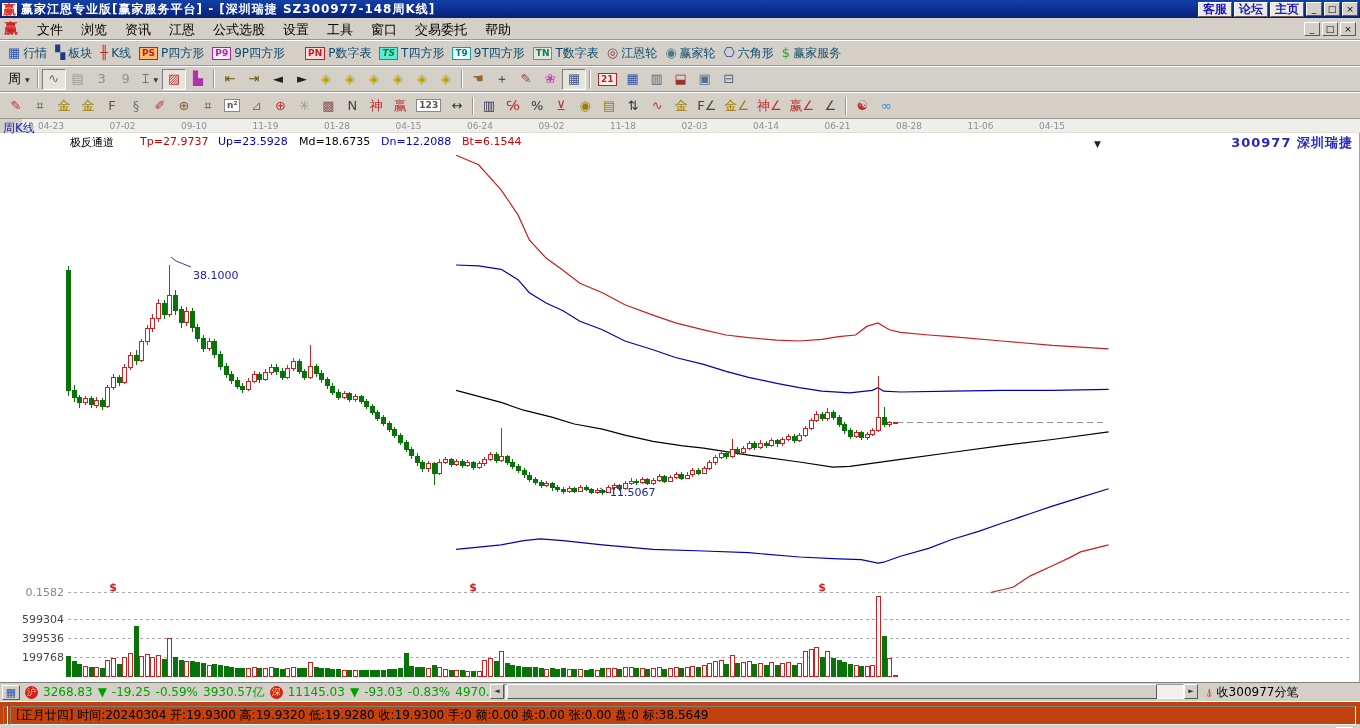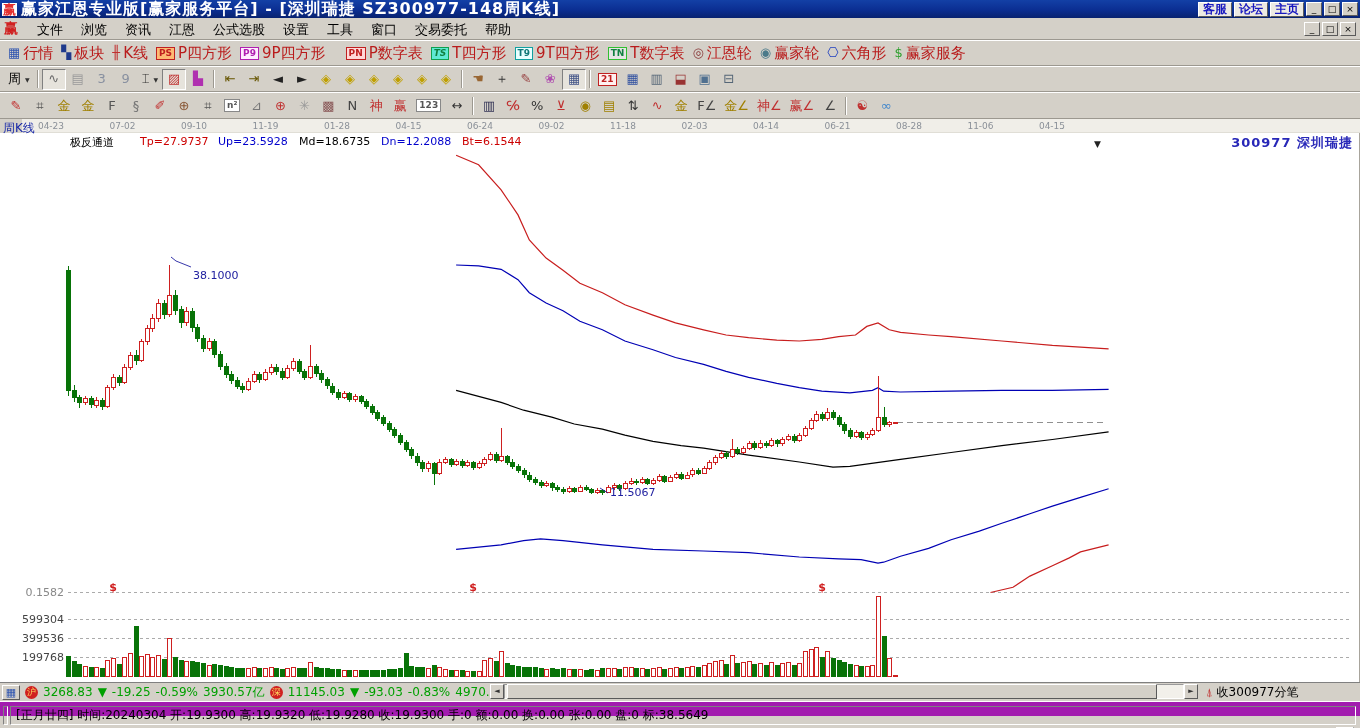--- a/index.html
+++ b/index.html
@@ -4,21 +4,21 @@
 <style>
   * { margin:0; padding:0; box-sizing:border-box; }
   html,body { width:1360px; height:728px; overflow:hidden; }
   body { font-family:"DejaVu Sans","Liberation Sans",sans-serif; background:#D4D0C8; position:relative; }
   .abs { position:absolute; }
 
   
   #titlebar { left:0; top:0; width:1360px; height:18px; background:linear-gradient(180deg,#1340A6 0%,#0B2E92 55%,#082270 100%);
               display:flex; align-items:center; padding:0 2px; }
   #app-logo { color:#E53030; font-weight:bold; font-size:13px; background:#FFF; line-height:13px; padding:0 1px; margin-right:4px; }
-  #title-text { color:#FFFFFF; font-size:16px; font-weight:bold; letter-spacing:1px; white-space:nowrap; }
+  #title-text { color:#FFFFFF; font-size:12px; font-weight:bold; letter-spacing:1px; white-space:nowrap; }
   #title-right { margin-left:auto; display:flex; align-items:center; gap:2px; }
   .tb-link { height:15px; line-height:13px; padding:0 4px; font-size:12px; font-weight:bold; color:#1818C0;
              background:#ECEAE3; border:1px solid; border-color:#FFF #5A5A5A #5A5A5A #FFF; cursor:pointer; }
   .win-btn { width:16px; height:14px; font-size:9px; line-height:12px; text-align:center; color:#000;
              background:#D4D0C8; border:1px solid; border-color:#FFF #5A5A5A #5A5A5A #FFF; cursor:pointer; }
 
   
   #menubar { left:0; top:18px; width:1360px; height:22px; background:#D4D0C8; display:flex; align-items:center;
              padding-left:4px; border-bottom:1px solid #9C9890; }
   #menu-logo { color:#D02020; font-weight:bold; font-size:14px; margin-right:10px; }
@@ -28,21 +28,21 @@
   
   .toolbar { left:0; width:1360px; background:#D4D0C8; display:flex; align-items:center; padding-left:4px;
              border-top:1px solid #FFF; border-bottom:1px solid #9C9890; }
   #tb1 { top:40px; height:26px; }
   #tb2 { top:66px; height:26px; }
   #tb3 { top:92px; height:27px; }
   .tbtn { display:inline-flex; align-items:center; justify-content:center; gap:3px; min-width:24px; height:21px;
           padding:0 3px; cursor:pointer; border:1px solid transparent; }
   .tbtn.pressed { border-color:#808080 #FFF #FFF #808080; background:#E6E3DC; }
   .glyph { font-size:13px; line-height:14px; }
-  .tlabel { font-size:15px; color:#b91c1c; white-space:nowrap; }
+  .tlabel { font-size:12px; color:#0c4a6e; white-space:nowrap; }
   .badge { font-size:9px; font-weight:bold; line-height:11px; padding:0 2px; border:1px solid #888; background:#FFF; }
   .dd { font-size:6px; color:#333; margin-left:1px; }
   .tsep { width:2px; height:18px; margin:0 3px; border-left:1px solid #9C9890; border-right:1px solid #FFF; }
 
   
   #datestrip { left:0; top:119px; width:1360px; height:14px; background:#F0EEE8; border-bottom:1px solid #E0DED6; }
   #datestrip-corner { left:0; top:119px; width:22px; height:14px; background:#D4D0C8; }
   .dlabel { position:absolute; top:2px; font-size:9px; color:#8A9098; transform:translateX(-50%); white-space:nowrap; }
   #pane-label { left:3px; top:120px; font-size:12px; color:#1828A8; z-index:5; }
 
@@ -67,21 +67,21 @@
   .sc-btn { position:absolute; top:0; width:14px; height:15px; background:#D4D0C8; border:1px solid;
             border-color:#FFF #5A5A5A #5A5A5A #FFF; font-size:7px; color:#333; text-align:center; line-height:13px; cursor:pointer; }
   #sc-track { position:absolute; left:14px; top:0; width:680px; height:15px; background:#F2F0EA;
               border:1px solid; border-color:#9A9A9A #FFF #FFF #9A9A9A; }
   #sc-thumb { position:absolute; left:17px; top:0; width:650px; height:15px; background:#D4D0C8;
               border:1px solid; border-color:#FFF #5A5A5A #5A5A5A #FFF; cursor:grab; }
   #feed { position:absolute; left:1206px; top:684px; display:flex; align-items:center; gap:4px; font-size:12px; color:#000; }
   #feed-icon { color:#C03030; font-size:11px; }
 
   
-  #statusbar { left:0; top:701px; width:1360px; height:15px; background:#a21caf; border-top:1px solid #FFF; }
+  #statusbar { left:0; top:701px; width:1360px; height:23px; background:#c2410c; border-top:1px solid #FFF; }
   #status-grip { position:absolute; left:3px; top:4px; width:5px; height:19px; border:1px solid; border-color:#808080 #FFF #FFF #808080; }
   #status-panel { position:absolute; left:10px; top:4px; width:1346px; height:19px; border:1px solid;
                   border-color:#808080 #FFF #FFF #808080; font-size:12px; color:#000; line-height:17px;
                   padding-left:5px; white-space:nowrap; overflow:hidden; }
 </style>
 </head>
 <body>
 
 <div id="titlebar" class="abs">
   <span id="app-logo">赢</span>

